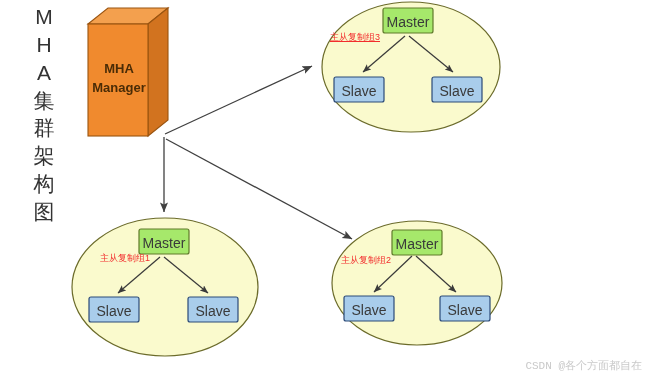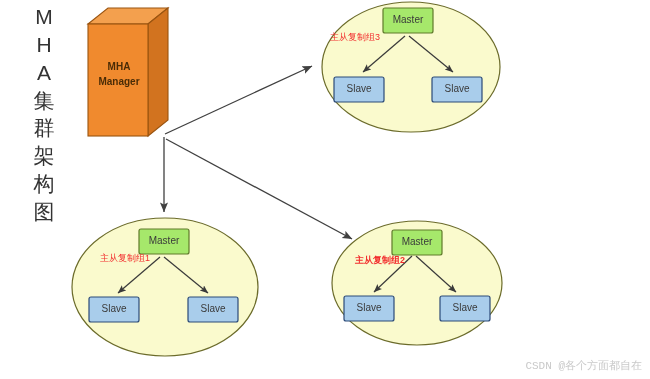--- a/index.html
+++ b/index.html
@@ -46,31 +46,31 @@
     font-weight: 400;
     color: #333333;
   }
   
   #mha-label {
     position: absolute;
     left: 88px;
     top: 60px;
     width: 62px;
     text-align: center;
-    font-size: 10px;
+    font-size: 13px;
     font-weight: bold;
     color: #4a2c06;
     line-height: 1.45;
     pointer-events: none;
   }
   
   .node-label {
     position: absolute;
     text-align: center;
-    font-size: 10px;
+    font-size: 14px;
     color: #3a3a3a;
     pointer-events: none;
     white-space: nowrap;
   }
   .group-label {
     position: absolute;
     font-size: 9px;
     color: #f22d2d;
     white-space: nowrap;
     pointer-events: none;
@@ -147,30 +147,30 @@
     <span class="tchar">架</span>
     <span class="tchar">构</span>
     <span class="tchar">图</span>
   </div>
 
   <div id="mha-label">
     <div>MHA</div>
     <div>Manager</div>
   </div>
 
-  <div class="group-label" style="left:330px; top:31px;">主从复制组3</div>
+  <div class="group-label" style="left:330px; top:31px;text-decoration:underline;">主从复制组3</div>
   <div class="node-label" style="left:383px; top:14px; width:50px;">Master</div>
   <div class="node-label" style="left:334px; top:83px; width:50px;">Slave</div>
   <div class="node-label" style="left:432px; top:83px; width:50px;">Slave</div>
 
   <div class="group-label" style="left:100px; top:252px;">主从复制组1</div>
   <div class="node-label" style="left:139px; top:235px; width:50px;">Master</div>
   <div class="node-label" style="left:89px; top:303px; width:50px;">Slave</div>
   <div class="node-label" style="left:188px; top:303px; width:50px;">Slave</div>
 
-  <div class="group-label" style="left:355px; top:254px;font-weight:bold;">主从复制组2</div>
+  <div class="group-label" style="left:341px; top:254px;">主从复制组2</div>
   <div class="node-label" style="left:392px; top:236px; width:50px;">Master</div>
   <div class="node-label" style="left:344px; top:302px; width:50px;">Slave</div>
   <div class="node-label" style="left:440px; top:302px; width:50px;">Slave</div>
 
   <div id="watermark">CSDN @各个方面都自在</div>
 
 </div>
 
 </body></html>

